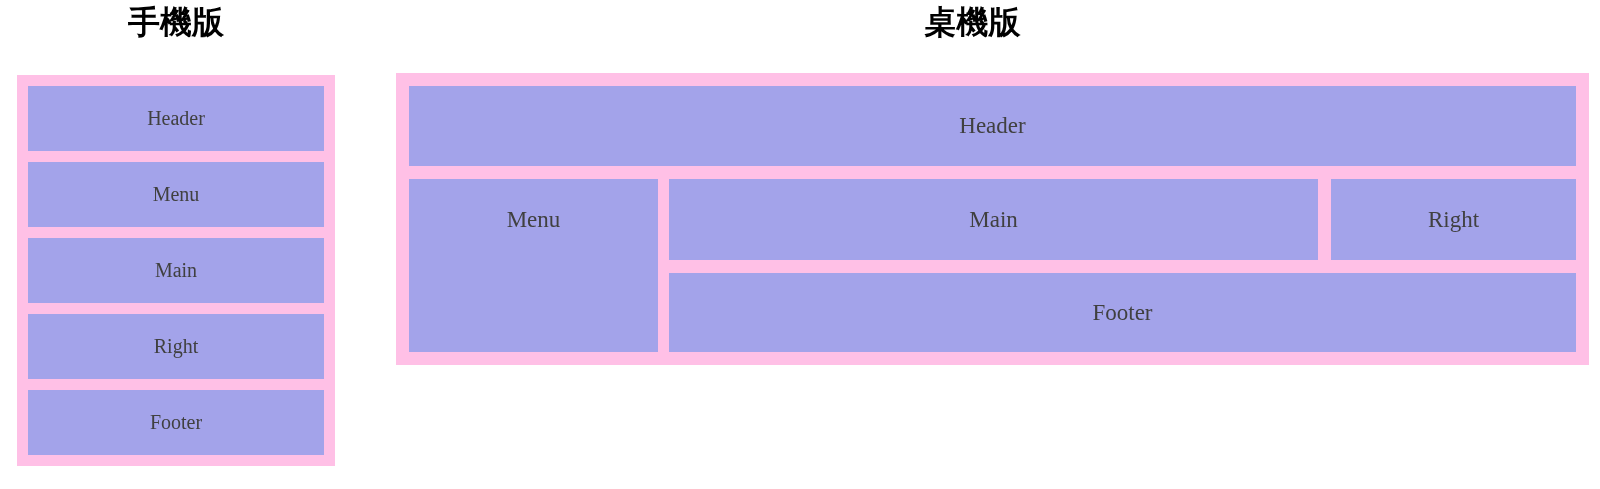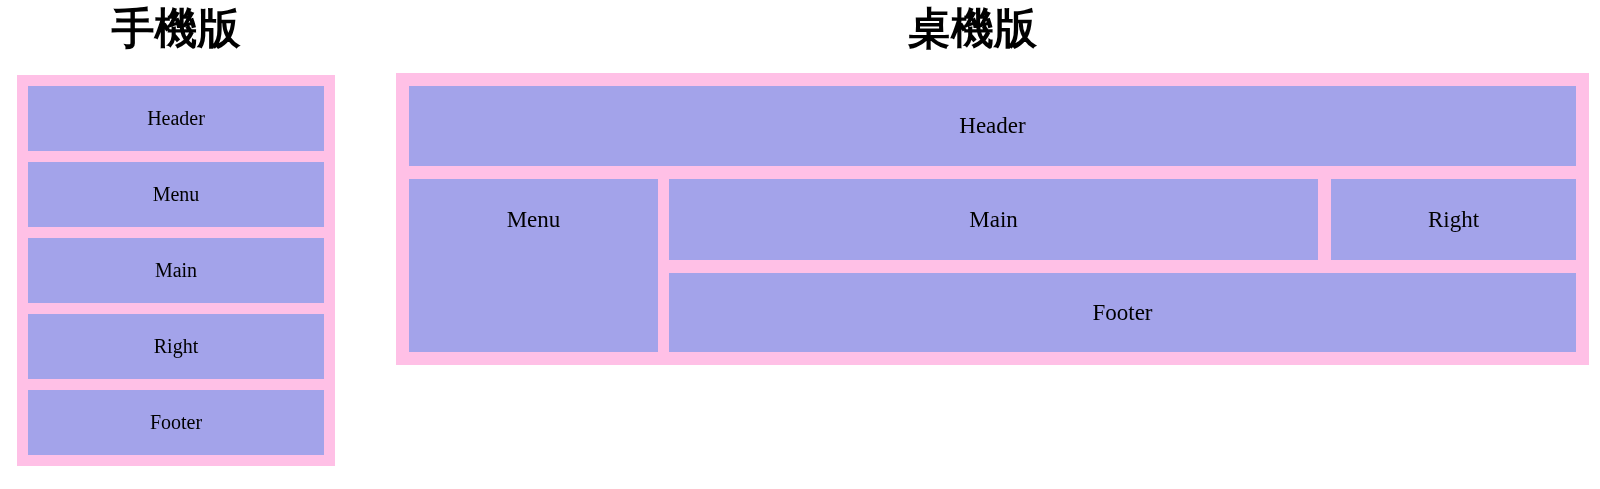--- a/index.html
+++ b/index.html
@@ -12,36 +12,36 @@
     position:relative;
     width:1600px;height:489px;
     background:#ffffff;
     overflow:hidden;
     font-family:"Liberation Serif",serif;
     color:var(--text);
   }
   .title{
     position:absolute;top:2px;
     font-family:"Liberation Sans","DejaVu Sans",sans-serif;
-    font-weight:bold;font-size:43px;line-height:1.25;
+    font-weight:bold;font-size:32px;line-height:1.25;
     text-align:center;color:#000;
     white-space:nowrap;
   }
   .mobile-title{left:17px;width:318px;}
   .desktop-title{left:376px;width:1193px;}
 
   .panel{
     position:absolute;
     background:var(--pink);
     box-sizing:border-box;
   }
   .box{
     background:var(--purple);
     display:flex;align-items:center;justify-content:center;
-    color:#000000;
+    color:#404040;
   }
 
   
   .mobile-panel{
     left:17px;top:75px;width:318px;
     padding:11px;
   }
   .mobile-panel .box{
     height:65px;
     margin-bottom:11px;

